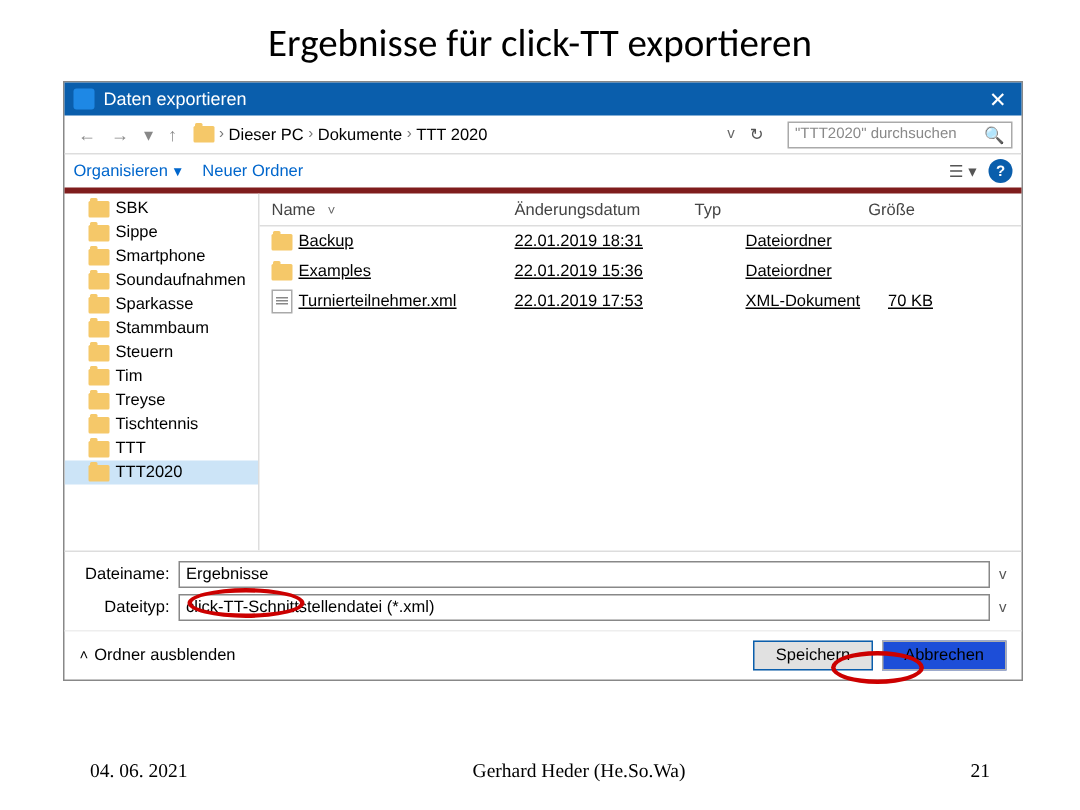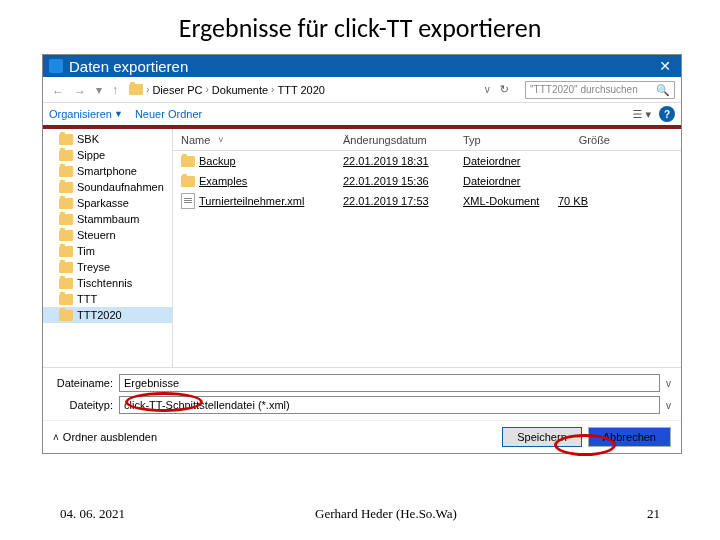--- a/index.html
+++ b/index.html
@@ -1,21 +1,21 @@
 <!DOCTYPE html>
 <html><head>
 <meta charset="utf-8">
 <style>
   * { box-sizing: border-box; margin: 0; padding: 0; }
   body { font-family: "Segoe UI", Tahoma, sans-serif; background: #fff; width: 720px; height: 540px; position: relative; overflow: hidden; }
   .slide-title { font-size: 26px; font-weight: 400; text-align: center; padding: 12px 0 10px; font-family: Calibri, sans-serif; }
   .dialog { position: absolute; left: 42px; top: 54px; width: 640px; height: 400px; border: 1px solid #888; background: #fff; font-size: 11px; display: flex; flex-direction: column; }
   .titlebar { background: #0a5eac; color: #fff; height: 22px; display: flex; align-items: center; padding: 0 6px; }
   .titlebar .app-icon { width: 14px; height: 14px; background: #1e88e5; border-radius: 2px; margin-right: 6px; display:inline-block;}
-  .titlebar-text { flex: 1; font-size: 15px; }
+  .titlebar-text { flex: 1; font-size: 12px; }
   .titlebar .close { color: #fff; font-size: 14px; cursor: pointer; padding: 0 4px;}
   .nav-row { height: 26px; border-bottom: 1px solid #ddd; display: flex; align-items: center; padding: 0 6px; gap: 4px; }
   .nav-btn { color: #888; padding: 0 3px; cursor: pointer; font-size: 12px; }
   .addr { flex: 1; display: flex; align-items: center; gap: 3px; font-size: 11px; padding-left: 4px;}
   .folder-icon { width: 14px; height: 11px; background: #f5c869; border-radius: 1px; display: inline-block; position: relative; }
   .folder-icon::before { content: ""; position: absolute; top: -2px; left: 1px; width: 5px; height: 2px; background: #f5c869; border-radius: 1px 1px 0 0;}
   .crumb-sep { color: #777; font-size: 10px; }
   .refresh { color: #555; padding: 0 6px; cursor:pointer;}
   .search { width: 150px; height: 18px; border: 1px solid #aaa; margin-left: 6px; padding: 0 4px; font-size: 10px; color: #888; display:flex; align-items:center; position: relative;}
   .search-icon { position: absolute; right: 4px; top: 2px; font-size: 11px; color: #888;}
@@ -30,21 +30,21 @@
   .sb-item.sel { background: #cce4f7; }
   .filelist { flex:1; display:flex; flex-direction:column;}
   .fl-header { display:flex; border-bottom:1px solid #ddd; height:22px; align-items:center; color:#444; font-size:11px;}
   .fl-header .col-name { width: 170px; padding-left:8px; display:flex; align-items:center; gap:4px;}
   .fl-header .col-date { width: 120px; }
   .fl-header .col-type { width: 95px; }
   .fl-header .col-size { width: 60px; text-align:right; padding-right:8px;}
   .fl-row { display:flex; height:20px; align-items:center; font-size:11px;text-decoration:underline;}
   .fl-row .col-name { width: 170px; padding-left:8px; display:flex; align-items:center; gap:4px;}
   .fl-row .col-date { width: 120px; }
-  .fl-row .col-type { width: 95px; }
+  .fl-row .col-type { width: 95px; margin-left: 34px; }
   .fl-row .col-size { width: 60px; text-align:left; padding-right:8px;}
   .file-icon { width:14px; height:16px; border:1px solid #aaa; background:#fff; display:inline-block; position:relative;}
   .file-icon::after{content:"";position:absolute;left:2px;top:4px;width:8px;height:1px;background:#888;box-shadow:0 2px 0 #888,0 4px 0 #888;}
   .bottom { border-top: 1px solid #ddd; padding: 6px 10px; display:flex; flex-direction:column; gap:4px;}
   .field-row { display:flex; align-items:center; gap:6px;}
   .field-label { width:60px; text-align:right; font-size:11px;}
   .field-input { flex:1; border:1px solid #888; height:18px; padding:0 4px; font-size:11px;}
   .button-row { display:flex; align-items:center; padding:6px 10px; border-top:1px solid #eee; gap:6px;}
   .btn { border:1px solid #adadad; background:#1d4ed8; padding:3px 14px; font-size:11px; cursor:pointer;}
   .btn.default { background:#e1e1e1; border-color:#0a5eac;}

